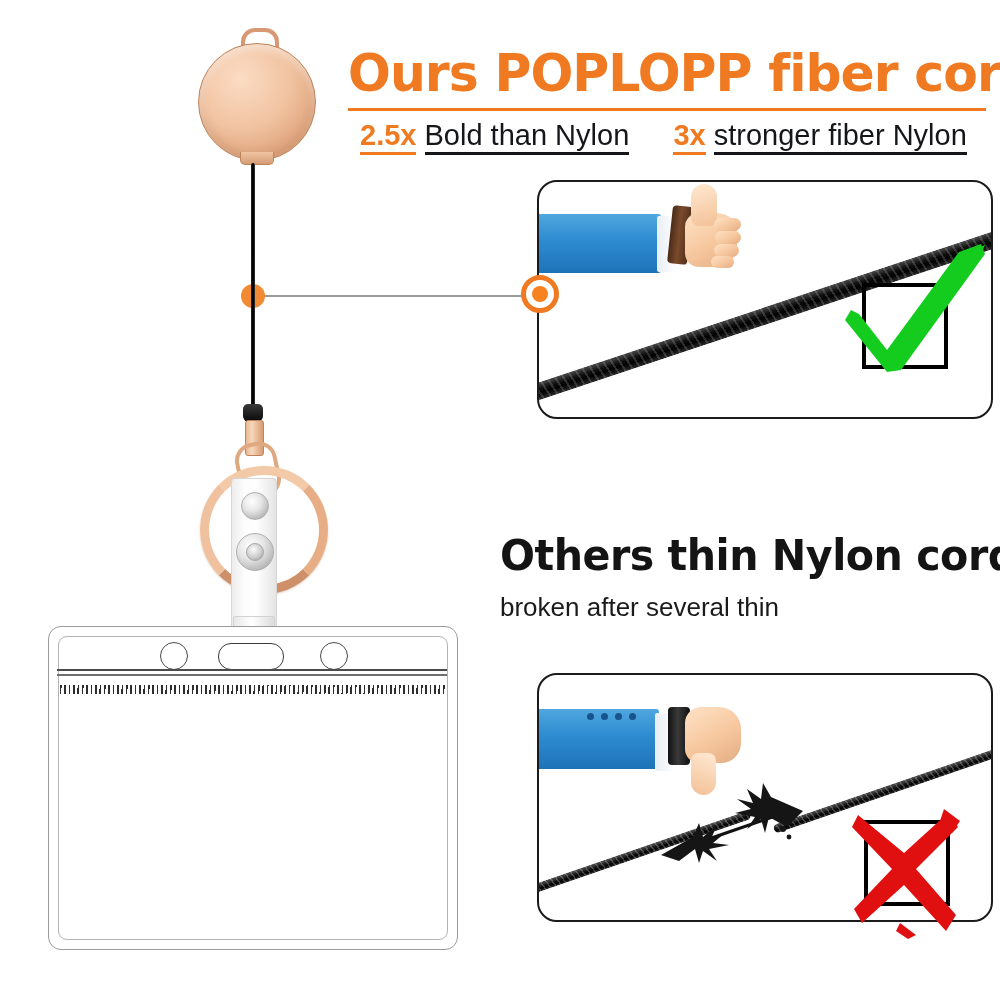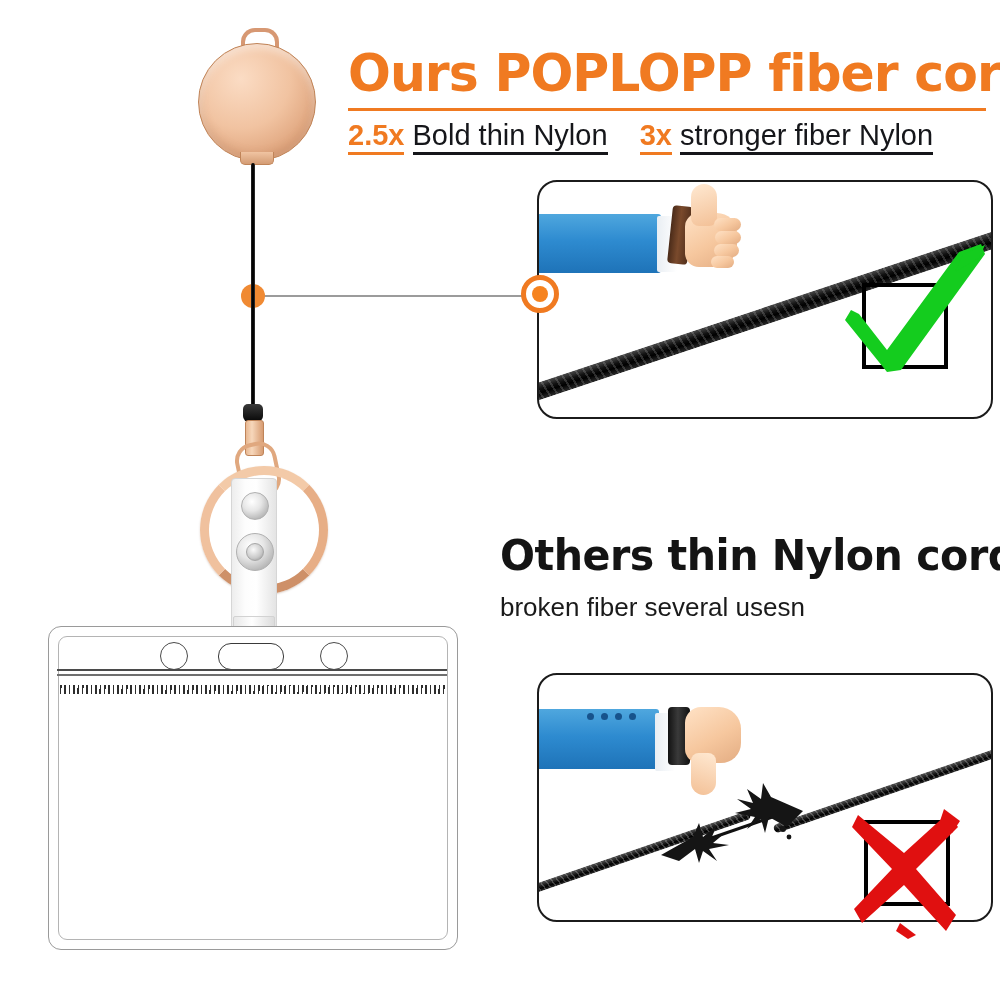--- a/index.html
+++ b/index.html
@@ -23,21 +23,21 @@
   }
   .headline-rule{
     position:absolute;left:348px;top:108px;width:638px;height:3px;background:#F07A21;
   }
   .subline{
     position:absolute;left:348px;top:118px;width:648px;
     white-space:nowrap;font-size:29px;line-height:34px;
     font-family:"Liberation Sans",sans-serif;
     color:#111;
   }
-  .sub-num{color:#F07A21;font-weight:bold;border-bottom:3px solid #F07A21;padding-bottom:1px;}
+  .sub-num{color:#F07A21;font-weight:bold;border-bottom:3px solid #F07A21;padding-bottom:1px;margin-left:12px;}
   .sub-txt{color:#15161a;border-bottom:3px solid #15161a;padding-bottom:1px;}
   .sub-gap{display:inline-block;width:16px;}
 
   
   .others-head{
     position:absolute;left:500px;top:533px;white-space:nowrap;
     font-family:"DejaVu Sans",sans-serif;font-weight:bold;
     font-size:42px;line-height:46px;letter-spacing:-.5px;
     color:#141414;transform:scaleX(.98);transform-origin:left center;
   }
@@ -206,28 +206,28 @@
 <body>
 
 <div id="stage">
 
   <div class="headline">
     <div class="headline-title">Ours POPLOPP fiber cord</div>
   </div>
   <div class="headline-rule"></div>
   <div class="subline">
     <span class="sub-num">2.5x</span>
-    <span class="sub-txt">Bold thin Nylon</span>
+    <span class="sub-txt">Bold than Nylon</span>
     <span class="sub-gap"></span>
     <span class="sub-num">3x</span>
     <span class="sub-txt">stronger fiber Nylon</span>
   </div>
 
   <div class="others-head">Others thin Nylon cord</div>
-  <div class="others-sub">broken fiber several usesn</div>
+  <div class="others-sub">broken after several thin</div>
 
   <div class="panel" id="panel-good">
     <div class="panel-clip">
 
       <div class="cord-good"></div>
 
       <div class="sleeve" style="left:-6px;top:32px;width:128px;height:59px;"></div>
       <div class="cuff" style="left:118px;top:34px;width:20px;height:56px;border-radius:2px;"></div>
       <div class="watch" style="left:131px;top:24px;width:20px;height:58px;background:linear-gradient(90deg,#4a2b19,#7a4a2c 45%,#53301c);transform:rotate(6deg);"></div>
 

